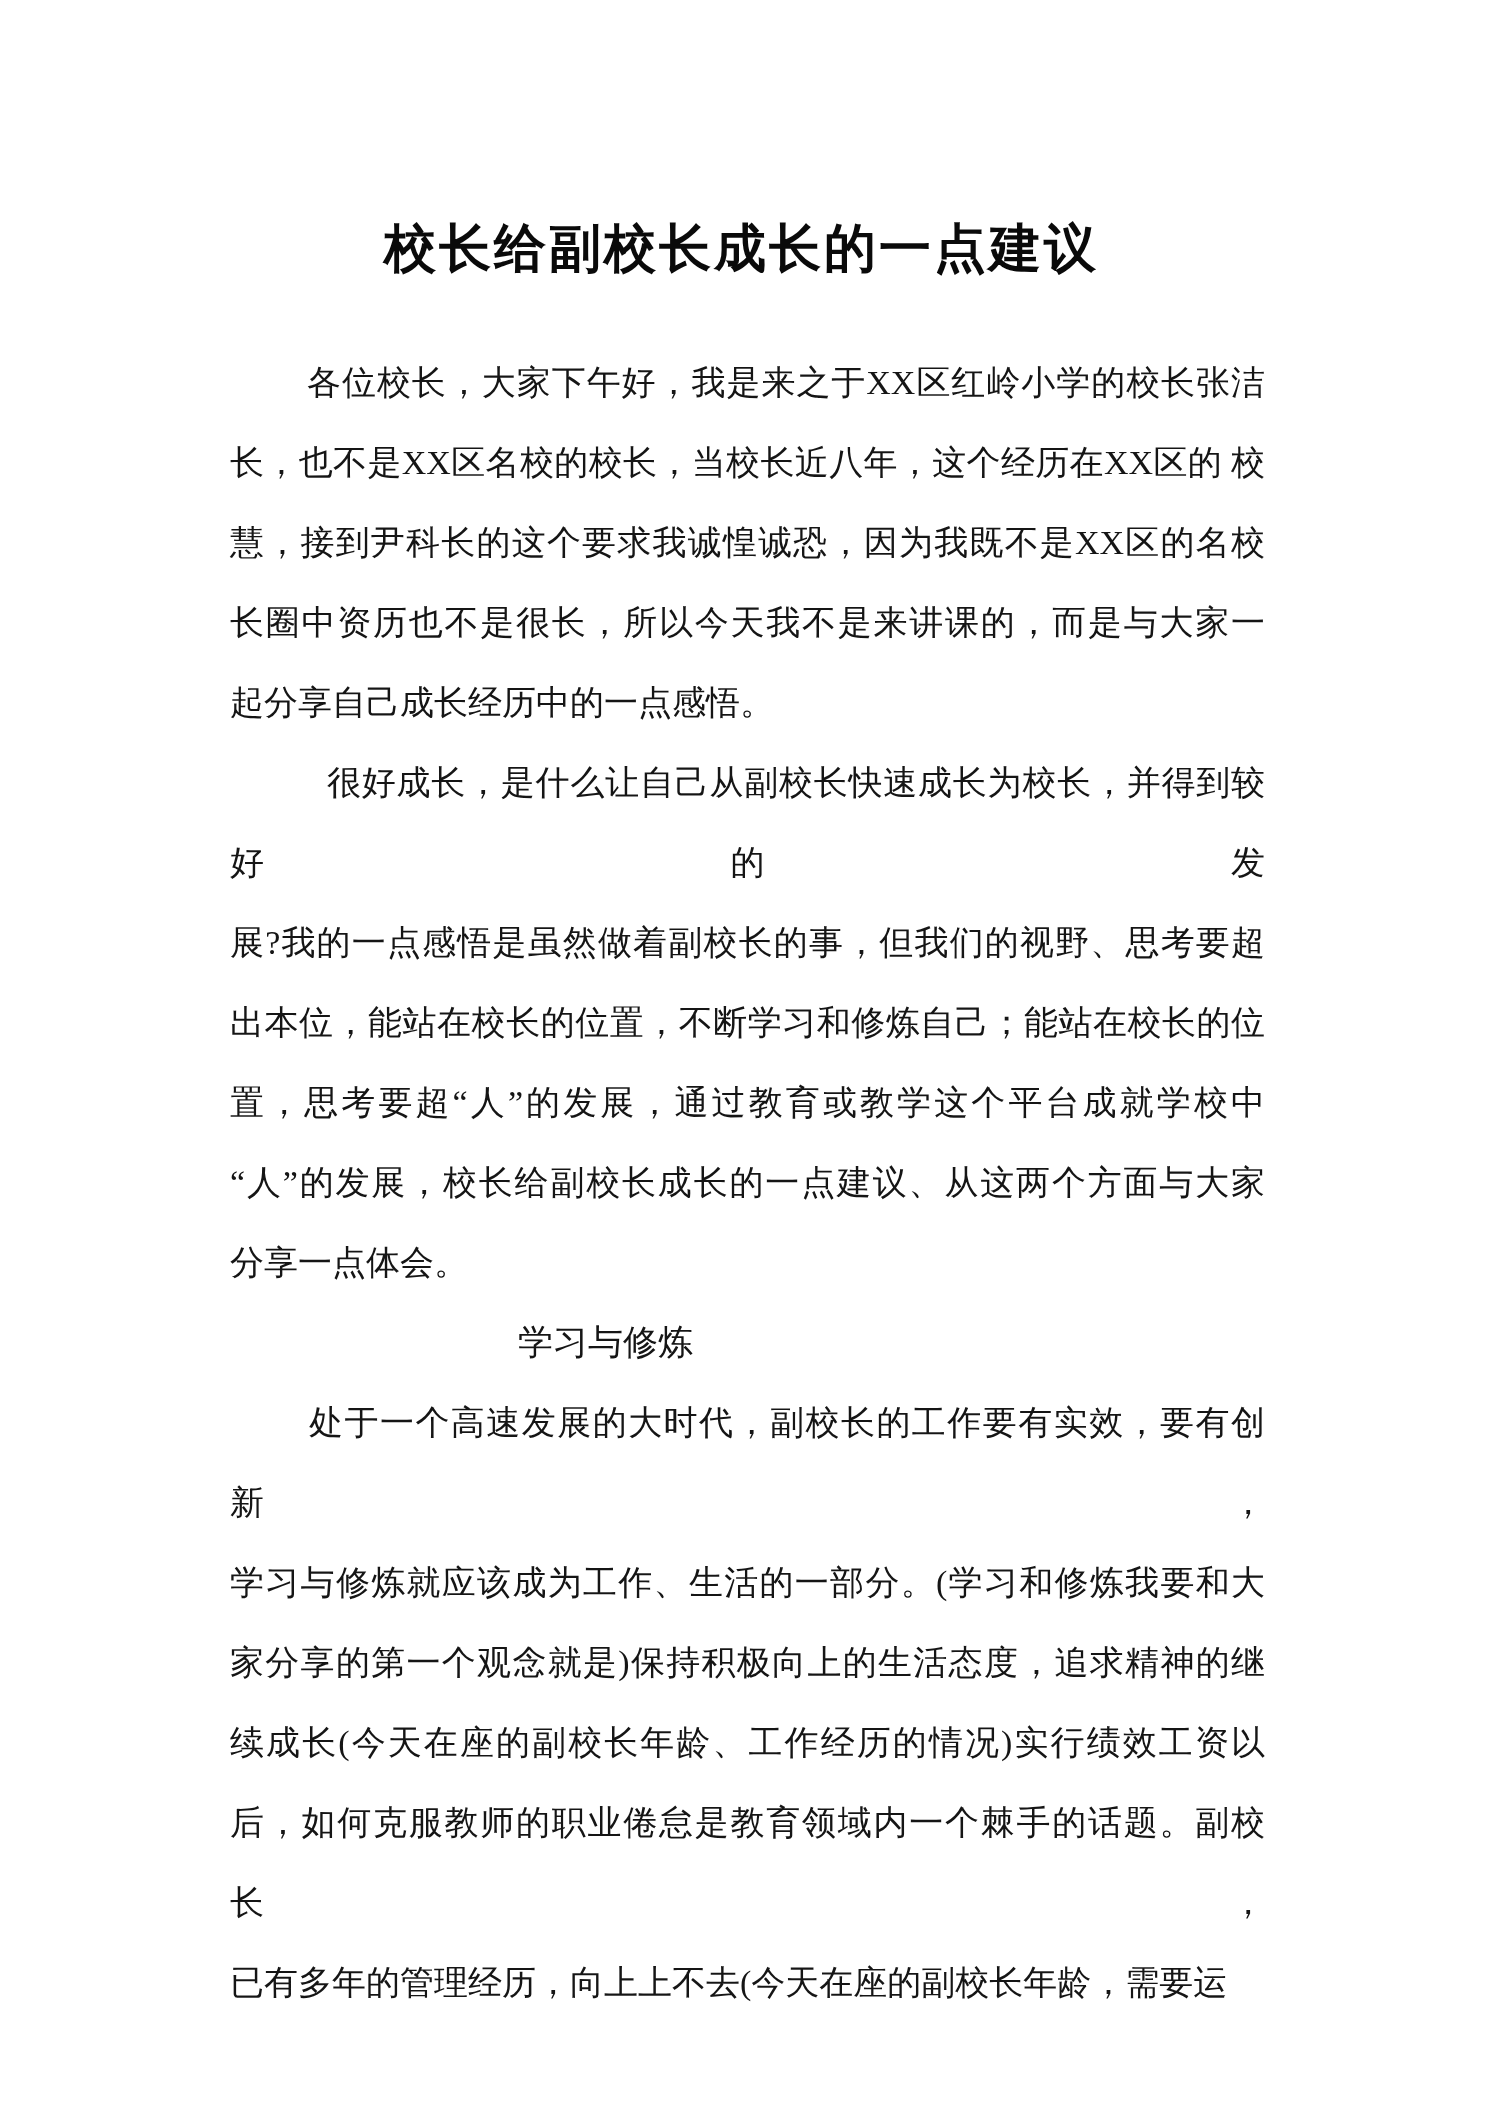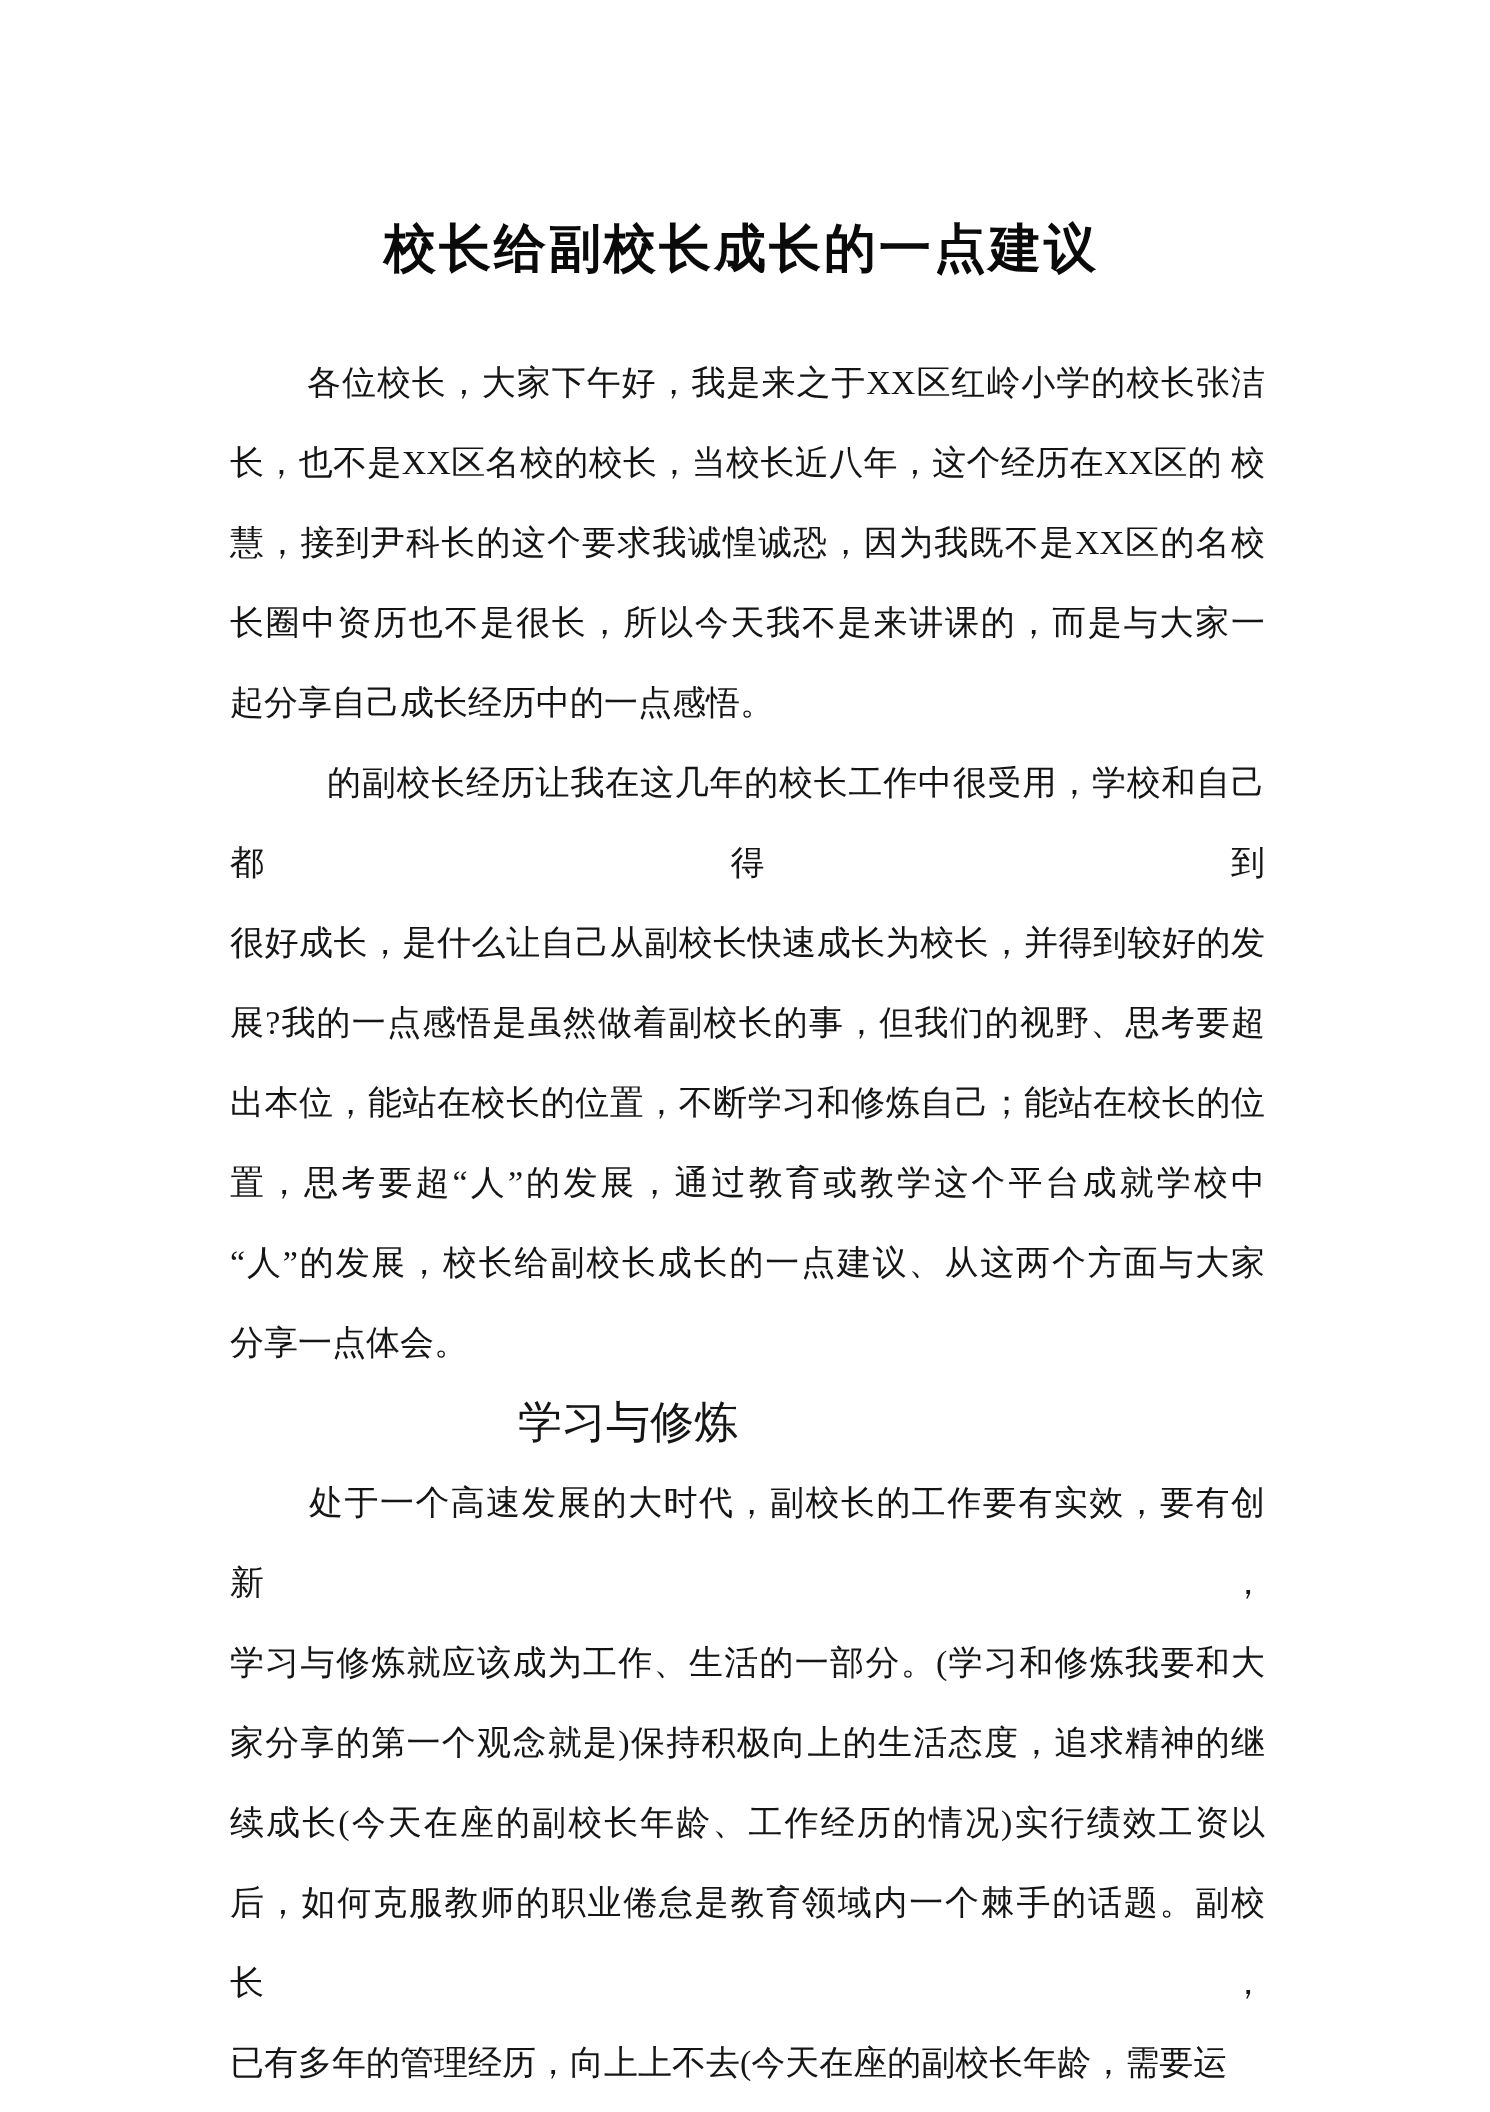--- a/index.html
+++ b/index.html
@@ -37,21 +37,21 @@
     margin-left: 12px;
   }
   .para .line.last {
     text-align-last: left;
   }
   .para.p1 .line:first-child { text-indent: 77px; }
   .para.p2 .line:first-child { text-indent: 97px; }
   .para.p3 .line:first-child { text-indent: 79px; }
   .section-heading {
     padding-left: 300px;
-    font-size: 44px;
+    font-size: 35px;
     line-height: 80px;
   }
 </style>
 </head>
 <body>
 
 <div class="page">
   <div class="content">
 
     <h1 class="doc-title">校长给副校长成长的一点建议</h1>
@@ -60,21 +60,20 @@
 
       <div class="para p1">
           <div class="line">各位校长，大家下午好，我是来之于XX区红岭小学的校长张洁</div>
           <div class="line">长，也不是XX区名校的校长，当校长近八年，这个经历在XX区的 校</div>
           <div class="line">慧，接到尹科长的这个要求我诚惶诚恐，因为我既不是XX区的名校</div>
           <div class="line">长圈中资历也不是很长，所以今天我不是来讲课的，而是与大家一</div>
           <div class="line last">起分享自己成长经历中的一点感悟。</div>
         </div>
 
       <div class="para p2">
-          <div class="line">的副校长经历让我在这几年的校长工作中很受用，学校和自己都得到</div>
           <div class="line">很好成长，是什么让自己从副校长快速成长为校长，并得到较好的发</div>
           <div class="line">展?我的一点感悟是虽然做着副校长的事，但我们的视野、思考要超</div>
           <div class="line">出本位，能站在校长的位置，不断学习和修炼自己；能站在校长的位</div>
           <div class="line">置，思考要超“人”的发展，通过教育或教学这个平台成就学校中</div>
           <div class="line">“人”的发展，校长给副校长成长的一点建议、从这两个方面与大家</div>
           <div class="line last">分享一点体会。</div>
         </div>
 
       <div class="section-heading">学习与修炼</div>
 

